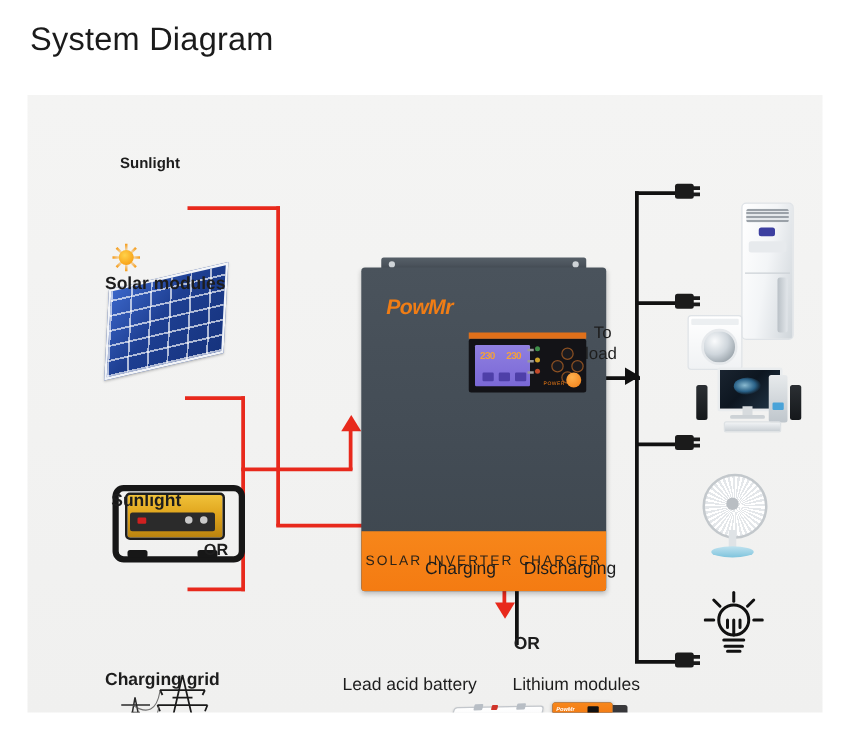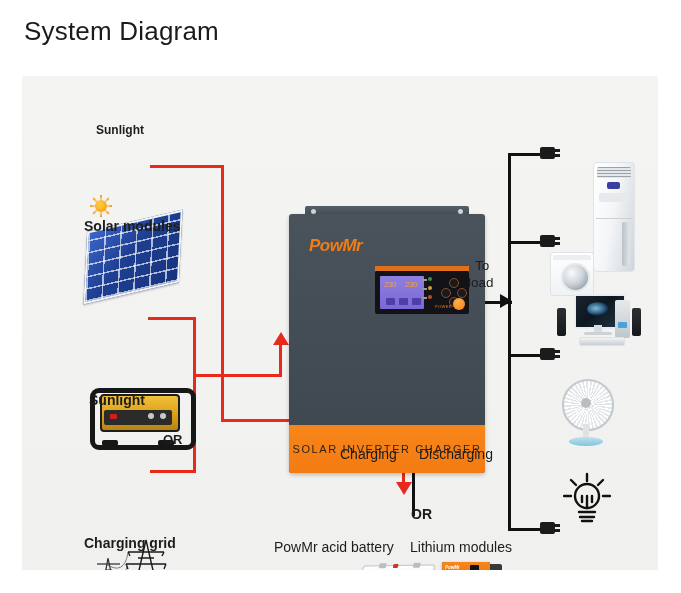--- a/index.html
+++ b/index.html
@@ -80,21 +80,21 @@
         font-style:italic;letter-spacing:-.5px;color:#f07d15;}
   #inverter .band{position:absolute;left:0;bottom:0;width:196px;height:48px;
         background:linear-gradient(180deg,#f7861a 0%,#f47b12 100%);
         display:flex;align-items:center;justify-content:center;}
   #inverter .band span{font-size:11px;font-weight:400;letter-spacing:1.6px;color:#2c2318;}
 
   #lcd-module{position:absolute;left:86px;top:57px;width:94px;height:43px;background:#131317;border-radius:2px;}
   #lcd-module .topbar{position:absolute;left:0;top:-5px;width:94px;height:5px;background:#e0701a;}
   #lcd-screen{position:absolute;left:5px;top:5px;width:44px;height:33px;border-radius:1px;
         background:linear-gradient(180deg,#8f7fe0 0%,#7a68d6 100%);}
-  #lcd-screen .dg{position:absolute;top:4px;font-size:8px;font-weight:400;color:#f4a23a;letter-spacing:-.5px;}
+  #lcd-screen .dg{position:absolute;top:4px;font-size:8px;font-weight:700;color:#f4a23a;letter-spacing:-.5px;}
   #lcd-screen .ic{position:absolute;bottom:4px;width:9px;height:7px;background:#4e3fa8;border-radius:1px;}
   #lcd-module .leds{position:absolute;left:53px;top:6px;width:14px;}
   #lcd-module .led{position:absolute;width:4px;height:4px;border-radius:50%;background:#3f8f4a;}
   #lcd-module .ledline{position:absolute;left:-6px;width:5px;height:1.5px;background:#9a9a9a;}
   #lcd-module .btn{position:absolute;width:8px;height:8px;border-radius:50%;border:1px solid #8a4f22;background:#1a1a1e;}
   #lcd-module .pwr{position:absolute;right:4px;bottom:4px;width:12px;height:12px;border-radius:50%;
         background:radial-gradient(circle at 38% 32%,#ffb04d,#f07d15);}
   #lcd-module .pwrlbl{position:absolute;right:17px;bottom:5px;font-size:4px;color:#f07d15;letter-spacing:.4px;}
 
   
@@ -301,21 +301,21 @@
   <div class="lbl" style="left:397px;top:370px;font-size:14px;">Discharging</div>
 
   <div id="lead-acid-battery">
     <div class="shell"></div>
 
     <div class="term" style="left:16px;"></div>
     <div class="term" style="left:50px;"></div>
     <div class="redm"></div>
 
   </div>
-  <div class="lbl" style="left:252px;top:463px;font-size:14px;">PowMr acid battery</div>
+  <div class="lbl" style="left:252px;top:463px;font-size:14px;">Lead acid battery</div>
 
   <div class="lbl bold" style="left:389px;top:430px;font-size:14px;">OR</div>
 
   <div id="lithium-battery">
     <div class="face"></div>
     <div class="side"></div>
     <div class="orange"></div>
     <div class="pw">PowMr</div>
     <div class="chip"></div>
 

